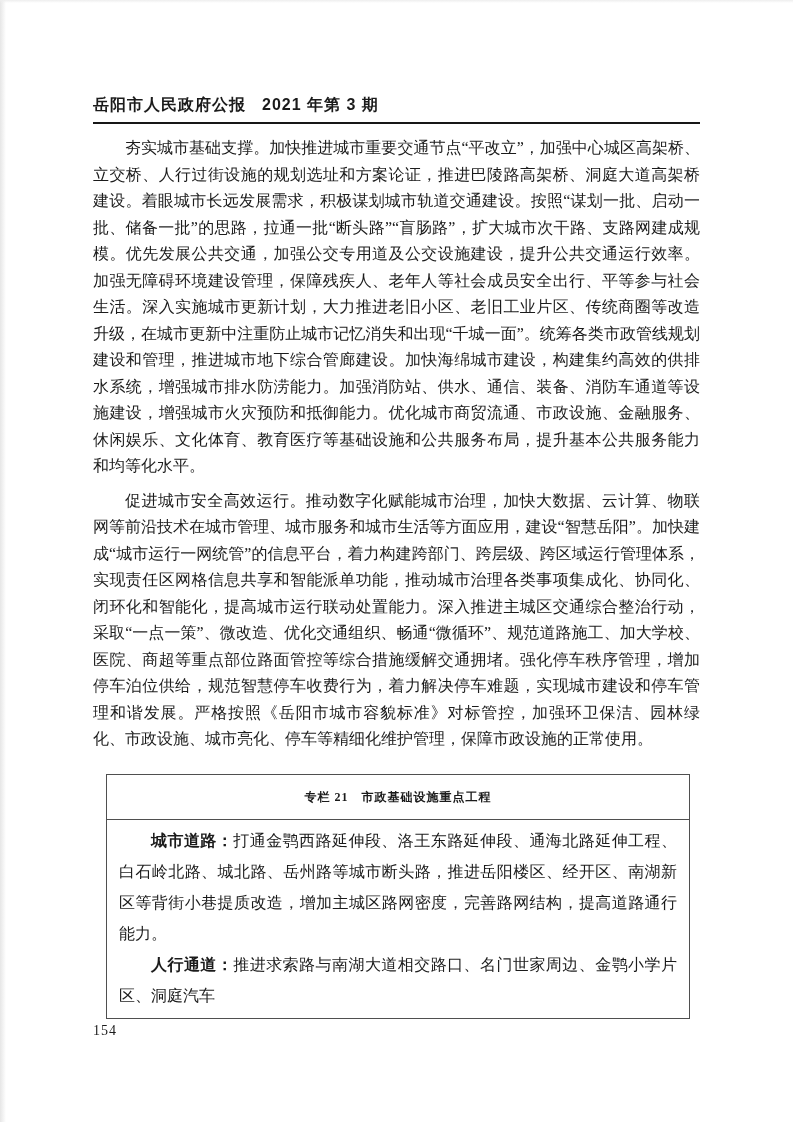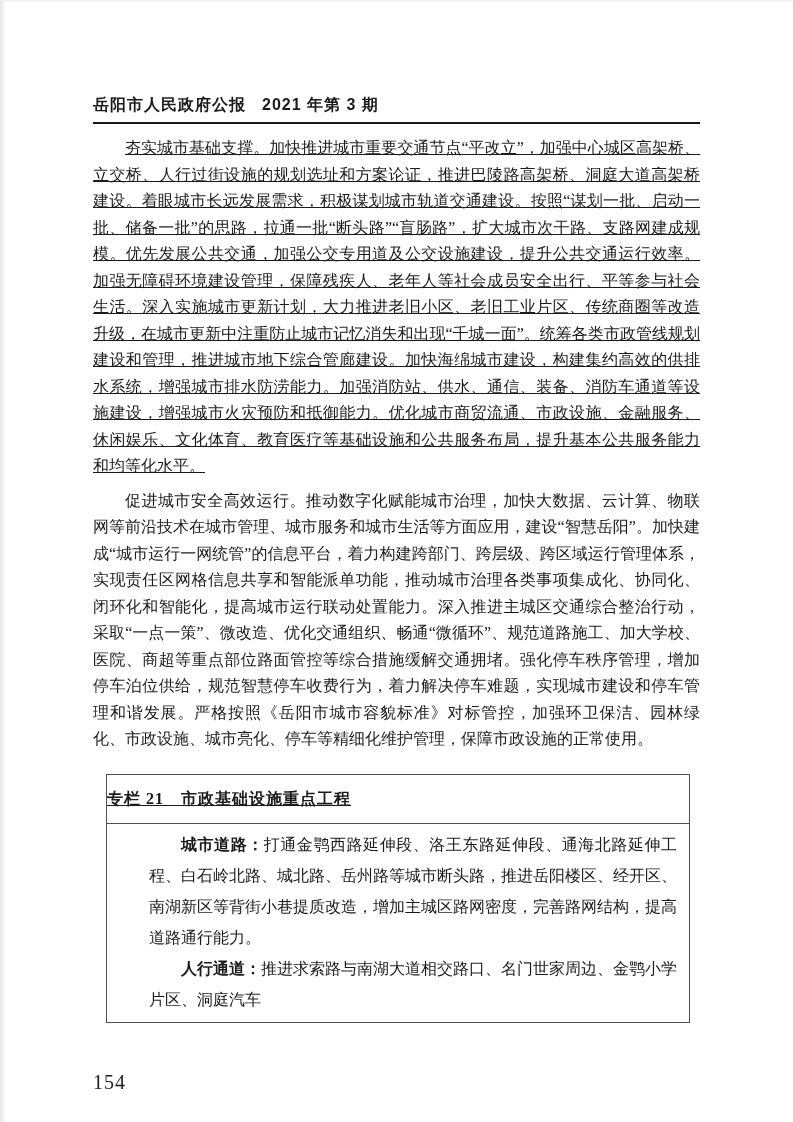--- a/index.html
+++ b/index.html
@@ -49,51 +49,50 @@
     line-height: 24.5px;
     text-align: justify;
   }
   .para {
     font-size: 16px;
     line-height: 26.5px;
     text-align: justify;
     text-indent: 2em;
     margin: 0;
   }
-  .para-1 { margin-top: 11px; text-decoration: underline; }
+  .para-1 { margin-top: 11px; }
   .para-2 { margin-top: 8px; }
   .feature-box {
     margin-top: 21px;
     margin-left: 13px;
     margin-right: 10px;
     border: 1.5px solid #4f4f4f;
   }
   .feature-box-title {
     border-bottom: 1.5px solid #4f4f4f;
+    text-align: center;
     font-weight: bold;
-    font-size: 16px;
+    font-size: 12px;
     padding: 14px 0 13px 0;
     letter-spacing: 1px;
-    text-decoration: underline;
   }
   .feature-box-body {
     padding: 5px 12px 7px 12px;
     font-size: 16px;
     line-height: 31px;
     text-align: justify;
   }
-  .feature-item { text-indent: 2em; margin-left: 30px; }
+  .feature-item { text-indent: 2em; }
   .feature-item .label { font-weight: bold; }
   .page-number {
     position: absolute;
     left: 93px;
     top: 1023px;
-    font-size: 20px;
+    font-size: 14px;
     letter-spacing: 1px;
-    margin-top: 48px;
   }
 </style>
 </head>
 <body>
 
 <div class="page">
   <div class="scan-edge-left"></div>
   <div class="scan-edge-top"></div>
 
   <div class="content">

